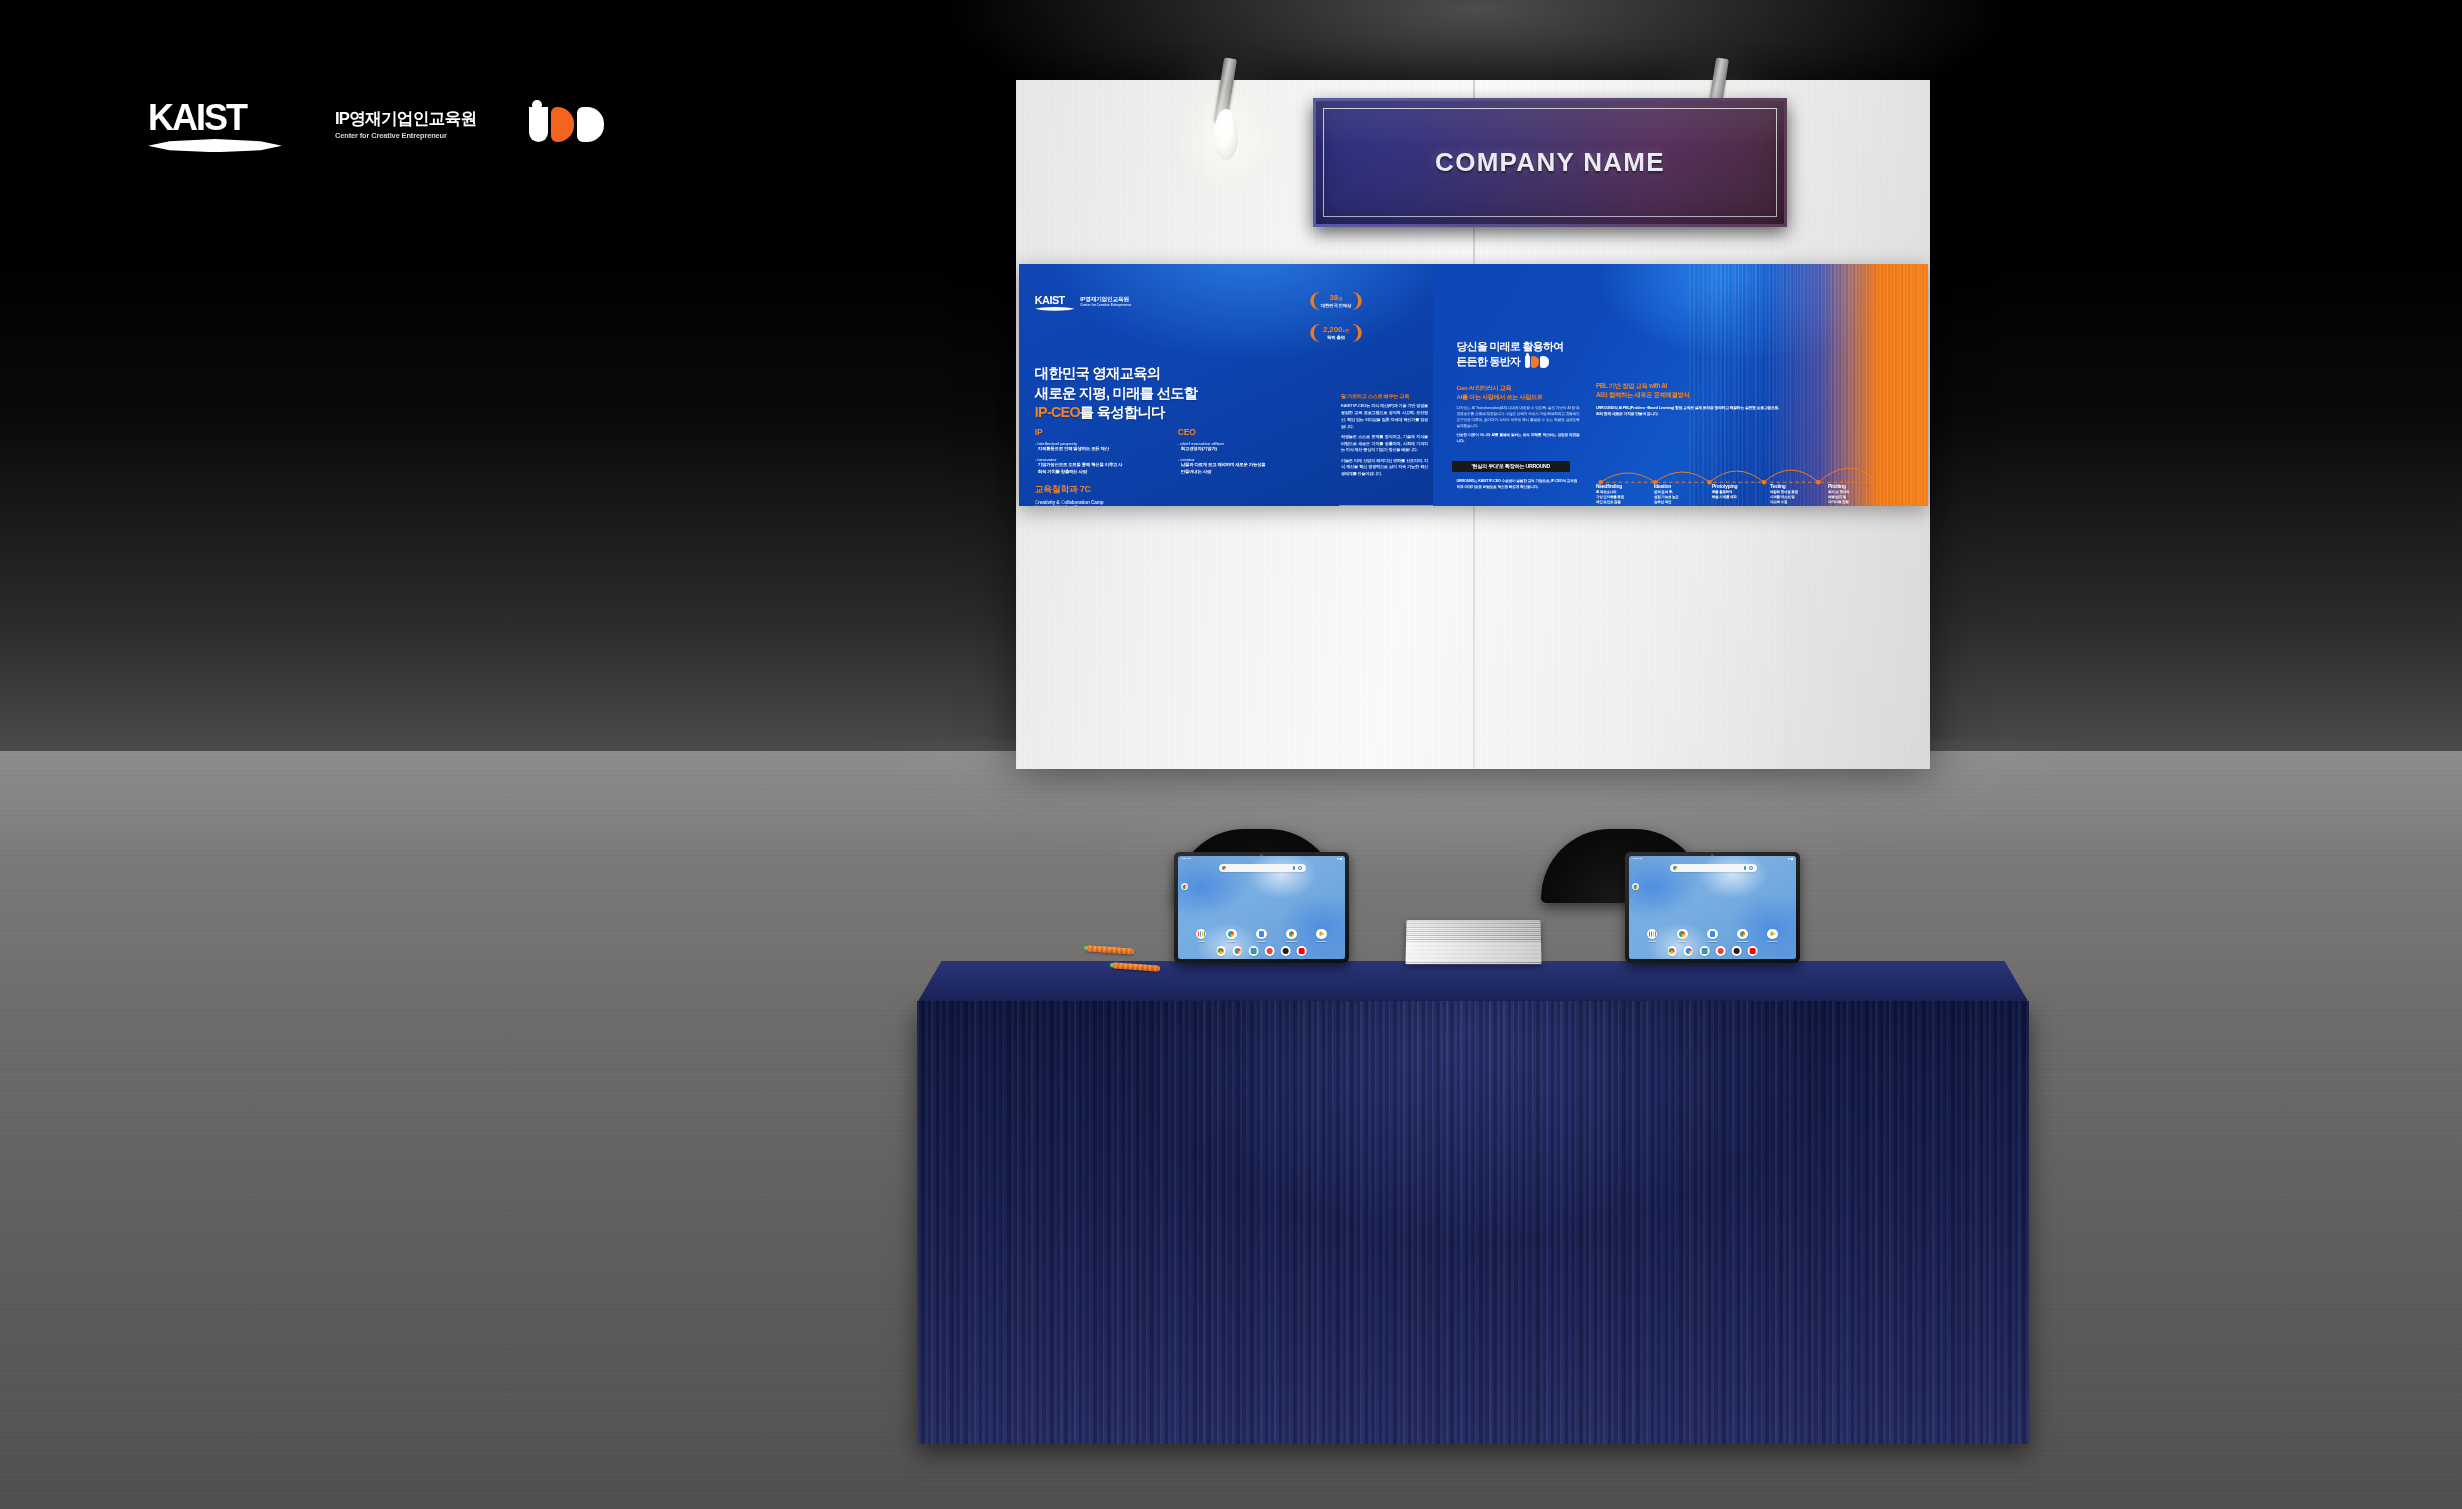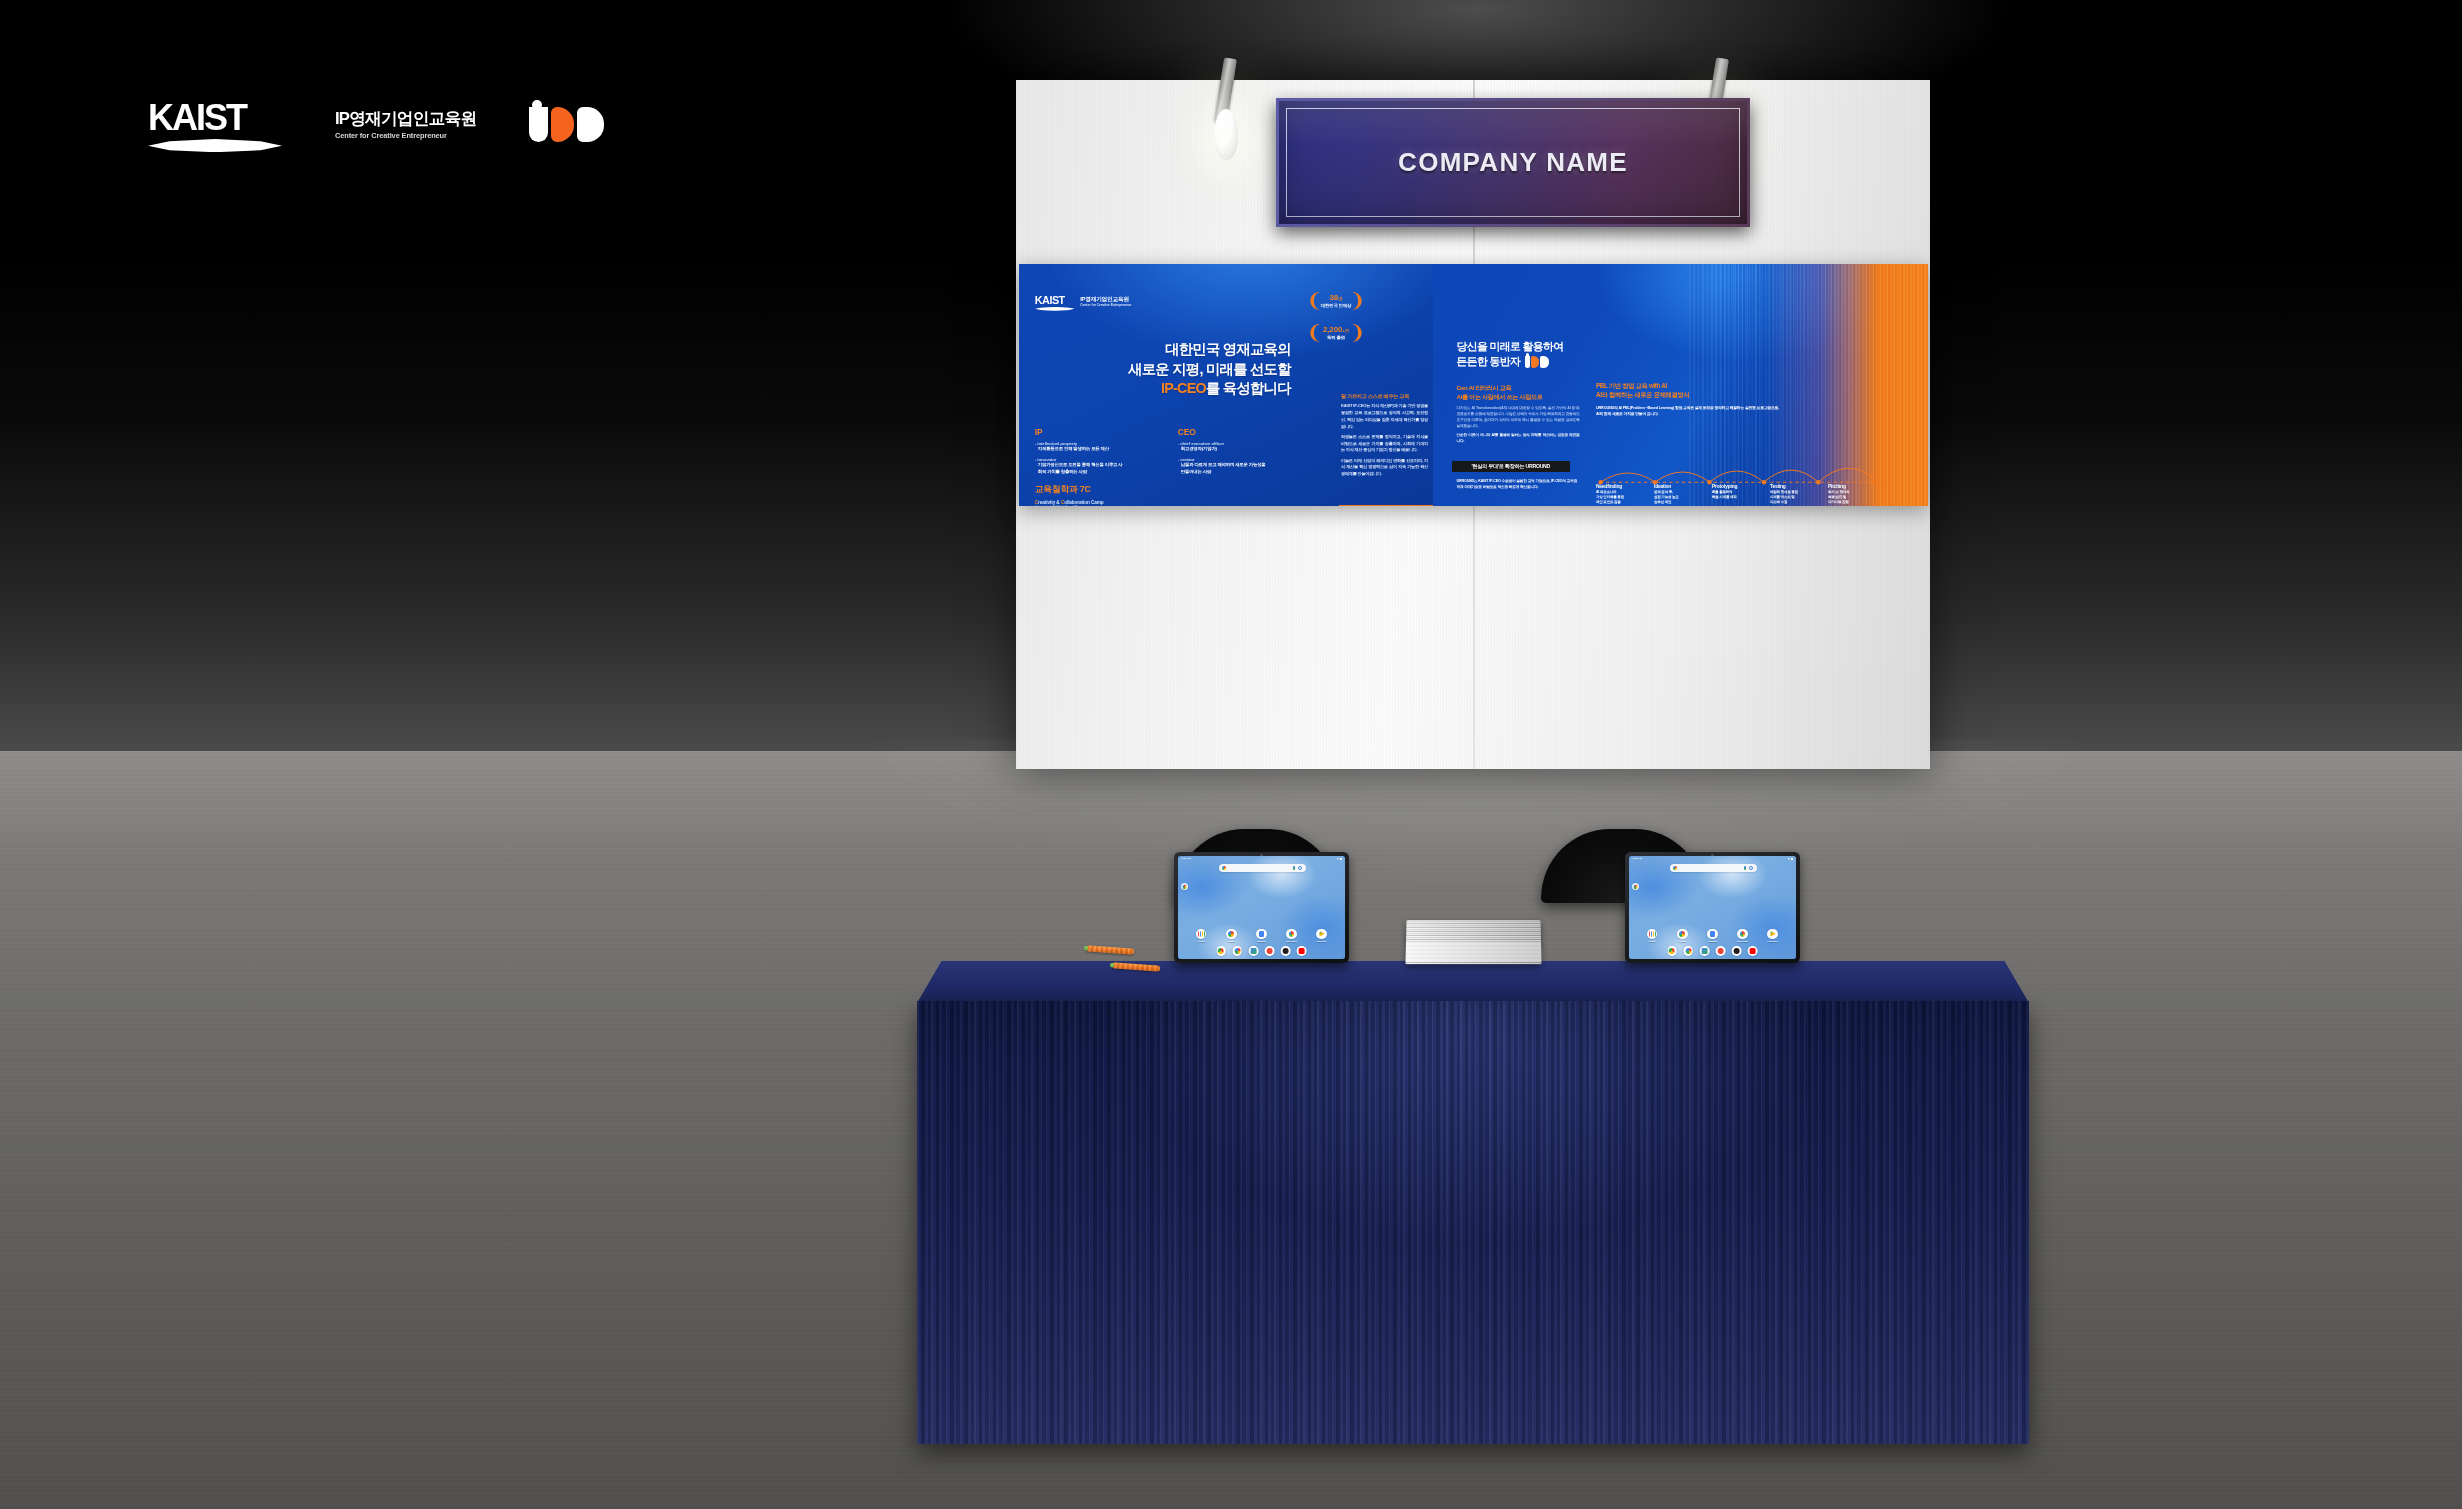--- a/index.html
+++ b/index.html
@@ -72,21 +72,21 @@
   .spot .beam{
     position:absolute;left:-57px;top:74px;width:143px;height:177px;
     background:radial-gradient(ellipse 74px 94px at 50% 0%,rgba(255,253,240,.28),rgba(255,253,240,0) 72%);
     pointer-events:none;
   }
   #spot-left{left:1211px;top:58px;}
   #spot-right{left:1703px;top:58px;}
 
   
   .header-sign{
-    position:absolute;left:1276px;top:98px;width:474px;height:129px;
+    position:absolute;left:1313px;top:98px;width:474px;height:129px;
     background:linear-gradient(97deg,#2e2f7e 0%,#35337f 18%,#46356f 46%,#56325d 72%,#4a2a40 100%);
     border:3px solid;
     border-image:linear-gradient(100deg,#5b5ba8,#5a3b57) 1;
     box-shadow:0 6.9px 16.7px rgba(0,0,0,.62), inset 0 0 28.6px rgba(0,0,0,.35);
     display:flex;align-items:center;justify-content:center;
   }
   .header-sign::before{
     content:"";position:absolute;left:6.9px;top:6.9px;right:6.9px;bottom:6.9px;
     border:1.5px solid rgba(232,232,245,.82);
   }
@@ -163,21 +163,21 @@
   .badges{position:absolute;left:288px;top:25.6px;display:flex;flex-direction:column;gap:8.4px;}
   .badge{position:relative;display:flex;align-items:center;justify-content:center;width:58px;height:23.6px;}
   .laurel{position:absolute;top:1px;color:#f07a1e;font-size:19.7px;line-height:1;font-weight:400;}
   .laurel.l{left:-0.5px;}
   .laurel.r{right:-0.5px;transform:scaleX(-1);}
   .badge-inner{text-align:center;line-height:1.05;}
   .badge-num{color:#f58220;font-size:7.9px;font-weight:900;letter-spacing:-0.1px;}
   .badge-num small{font-size:4.4px;font-weight:800;}
   .badge-cap{color:#ffffff;font-size:4.4px;font-weight:800;letter-spacing:-0.2px;margin-top:1px;}
 
-  .headline{position:absolute;left:15.8px;top:76px;width:256px;text-align:right;}
+  .headline{position:absolute;left:15.8px;top:100px;width:256px;}
   .headline .line{
     color:#fff;font-size:14.3px;font-weight:900;letter-spacing:-0.7px;line-height:1.38;
     text-shadow:0 0.5px 1.5px rgba(0,0,0,.22);
   }
   .headline .line .hl{color:#f58220;}
 
   .defs{position:absolute;left:15.8px;top:163px;display:flex;gap:52px;}
   .def-col{width:91px;}
   .def-title{color:#f58220;font-size:8.4px;font-weight:900;letter-spacing:-0.1px;margin-bottom:3.4px;}
   .def-term{color:#c7d8f7;font-size:4.4px;font-weight:700;letter-spacing:-0.1px;margin-top:4.4px;}

